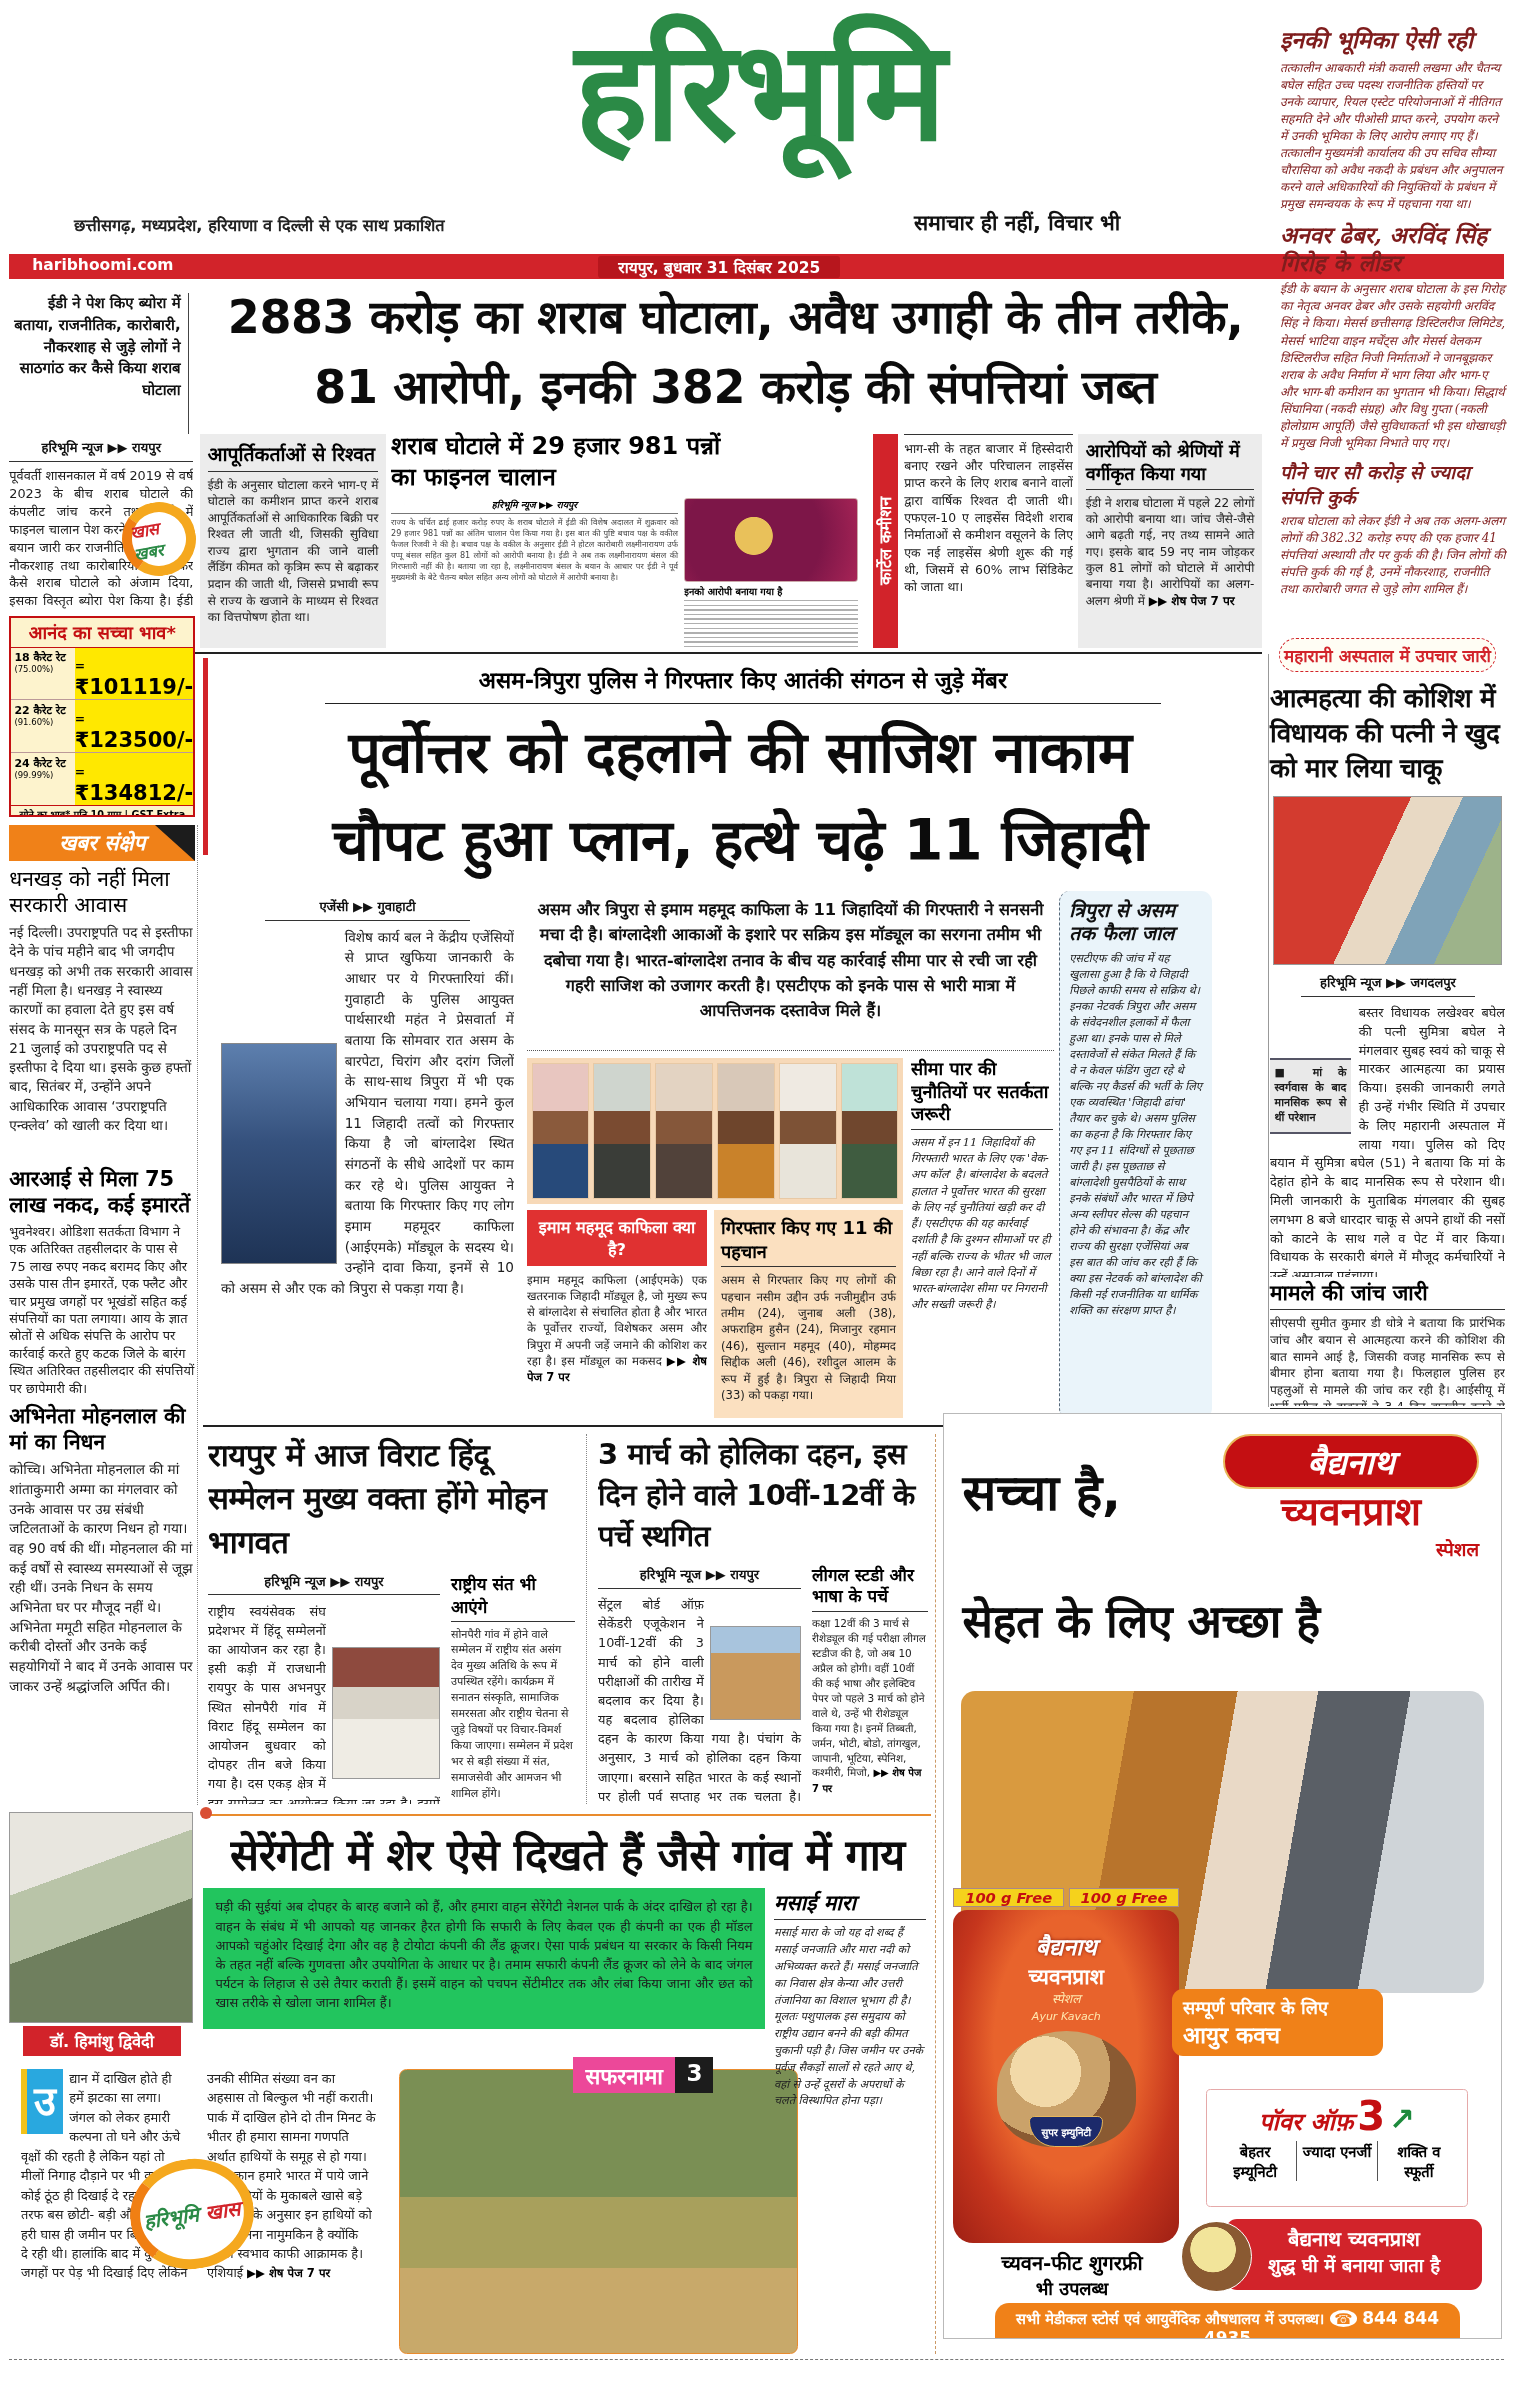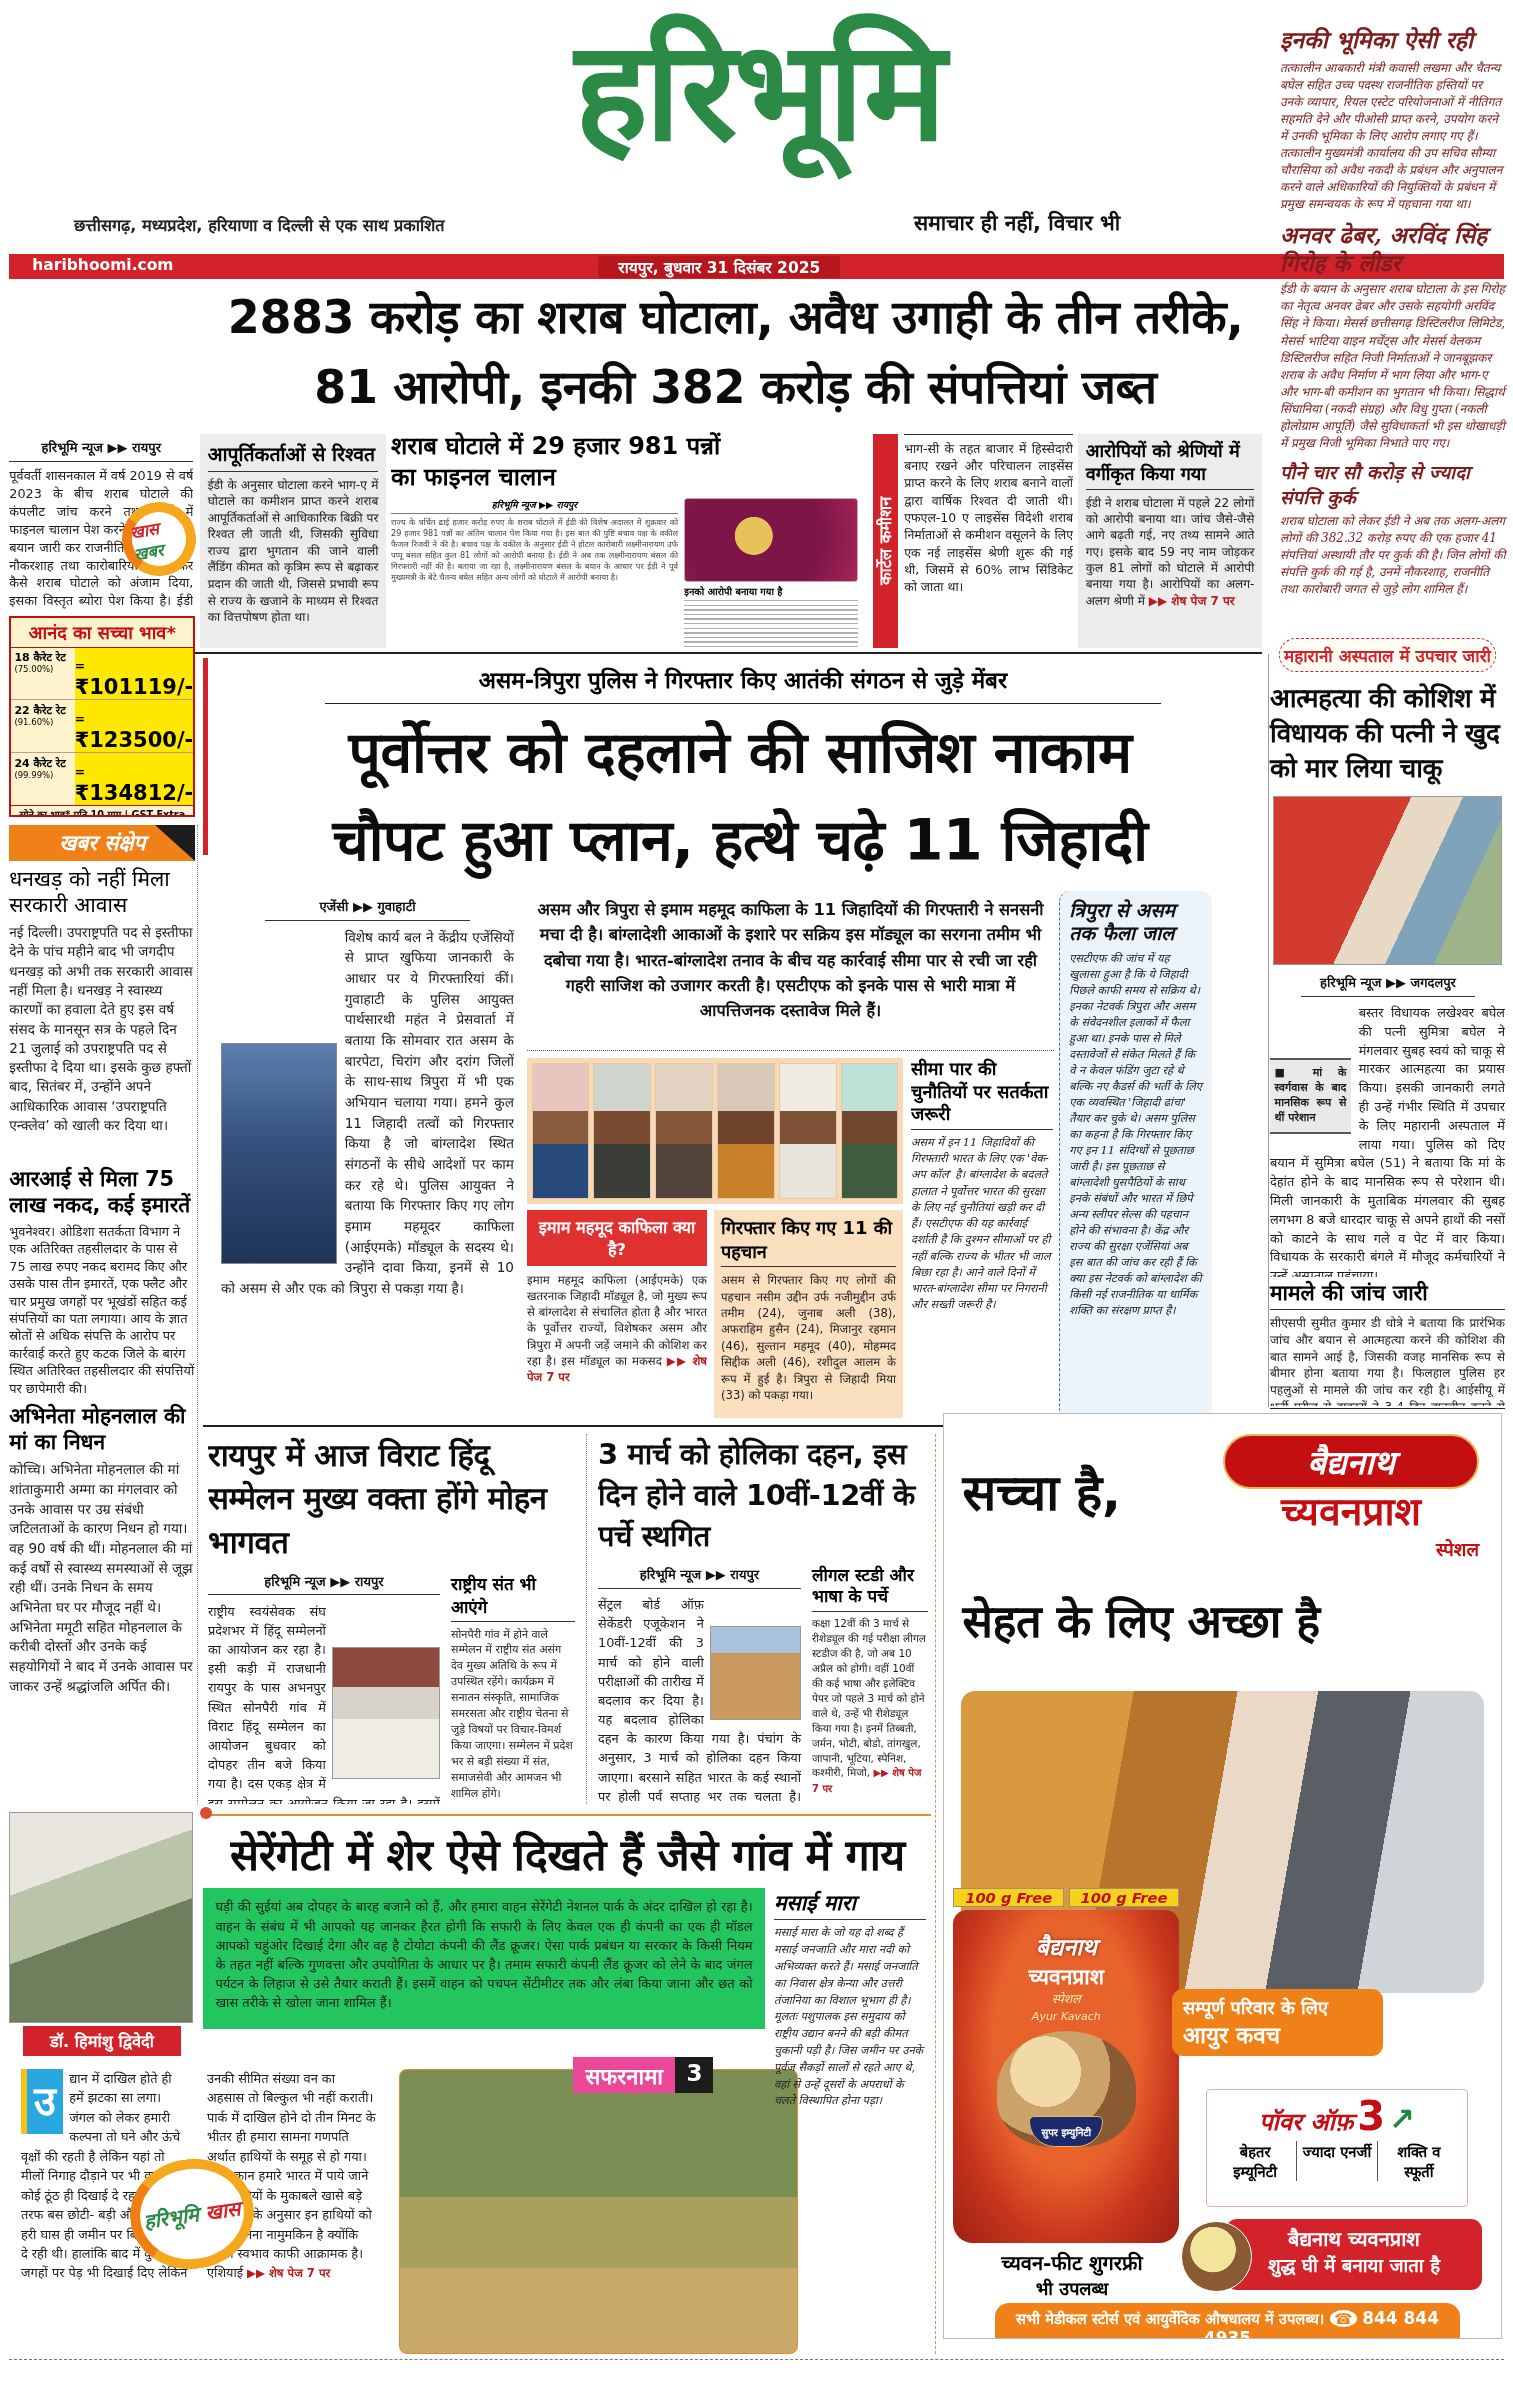--- a/index.html
+++ b/index.html
@@ -2,21 +2,21 @@
 <html style="font-size:12.4px"><head>
 <meta charset="utf-8">
 <style>
   * { margin:0; padding:0; box-sizing:border-box; }
   body { background:#d8d8d8; font-family:"DejaVu Sans", sans-serif; }
   .page { position:relative; width:1514px; height:2401px; background:#fff; margin:0 auto; overflow:hidden; }
   .abs { position:absolute; }
   .jtext { text-align:justify; color:#1c1c1c; }
   .byline { text-align:center; font-weight:bold; font-size:13px; color:#111;
             border-bottom:1.5px solid #333; padding-bottom:4.6px; }
-  .jump { font-weight:bold; color:#b91c1c; }
+  .jump { font-weight:bold; color:#000000; }
   .hrule { background:#222; }
   .vrule { background:#999; }
   .vdot { border-left:1.5px dotted #888; }
   .vdash { border-left:1.5px dashed #c96; }
   .microlines { background:repeating-linear-gradient(to bottom,#8d8d8d 0 1.5px,transparent 1.5px 4.6px); opacity:.7; }
   .headline { font-weight:800; color:#0c0c0c; letter-spacing:-0.4px; }
   .serif-i { font-family:"DejaVu Serif", serif; font-style:italic; }
   .mug { flex:1; border:0.8px solid #e8c9a5; }
   .redbar { background:#d2232a; }
   .ring { border-radius:50%; border:10px solid #f5a81e; border-left-color:#f07f13; }
@@ -30,20 +30,21 @@
     <div style="font-size:138px;line-height:1.25;font-weight:800;color:#2b8a46;letter-spacing:-3.1px;">हरिभूमि</div>
   </div>
   <div class="abs" style="left:74px;top:214px;width:480px;font-size:16.3px;font-weight:bold;color:#222;">छत्तीसगढ़, मध्यप्रदेश, हरियाणा व दिल्ली से एक साथ प्रकाशित</div>
   <div class="abs" style="left:914px;top:208px;width:310px;font-size:21px;font-weight:800;color:#111;">समाचार ही नहीं, विचार भी</div>
 
   <div class="abs redbar" style="left:9.3px;top:254px;width:1495px;height:25px;">
     <span style="position:absolute;left:23px;top:2.3px;color:#fff;font-weight:bold;font-size:15.5px;">haribhoomi.com</span>
     <span style="position:absolute;left:589px;top:2.3px;color:#fff;font-weight:bold;font-size:15.5px;background:#b7161d;padding:0 20px;border-radius:3.1px;">रायपुर, बुधवार 31 दिसंबर 2025</span>
   </div>
 
+  <div class="abs" style="left:9.3px;top:293px;width:180px;height:141px;font-size:15px;line-height:1.45;font-weight:bold;text-align:right;color:#111;border-right:1.5px solid #444;padding-right:7.7px;">ईडी ने पेश किए ब्योरा में बताया, राजनीतिक, कारोबारी, नौकरशाह से जुड़े लोगों ने साठगांठ कर कैसे किया शराब घोटाला</div>
 
   <div class="abs headline" style="left:208px;top:283px;width:1055px;height:152px;font-size:46px;line-height:1.52;text-align:center;overflow:hidden;">2883 करोड़ का शराब घोटाला, अवैध उगाही के तीन तरीके, 81 आरोपी, इनकी 382 करोड़ की संपत्तियां जब्त</div>
 
   <div class="abs" style="left:9.3px;top:438px;width:184px;height:172px;overflow:hidden;">
     <div class="byline">हरिभूमि न्यूज ▶▶ रायपुर</div>
     <div class="jtext" style="font-size:12.8px;line-height:1.4;margin-top:5.4px;">
       <span>पूर्ववर्ती शासनकाल में वर्ष 2019 से वर्ष 2023 के बीच शराब घोटाले की कंपलीट जांच करने तथा कोर्ट में फाइनल चालान पेश करने के बाद ईडी ने बयान जारी कर राजनीतिक सरपरस्ती में नौकरशाह तथा कारोबारियों ने मिलकर कैसे शराब घोटाले को अंजाम दिया, इसका विस्तृत ब्योरा पेश किया है। ईडी ने शराब घोटाला का फाइनल</span>
       
     </div>
   </div>

